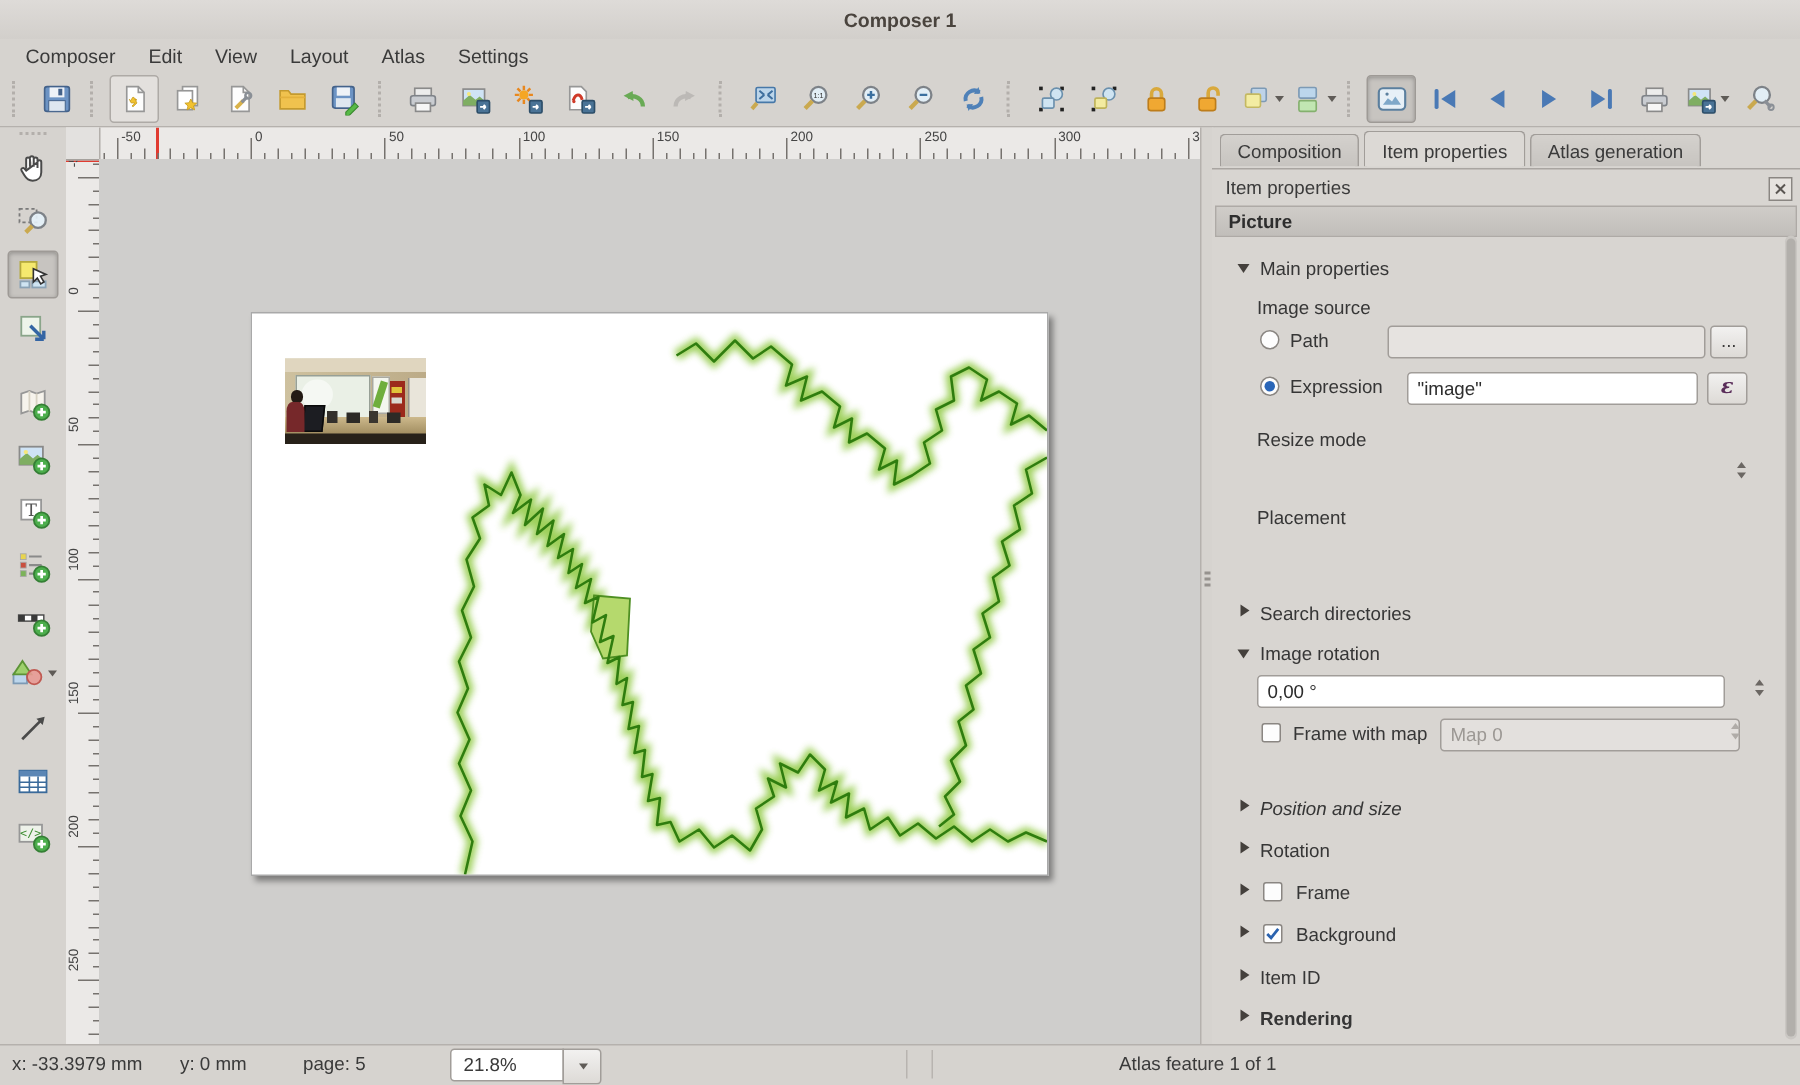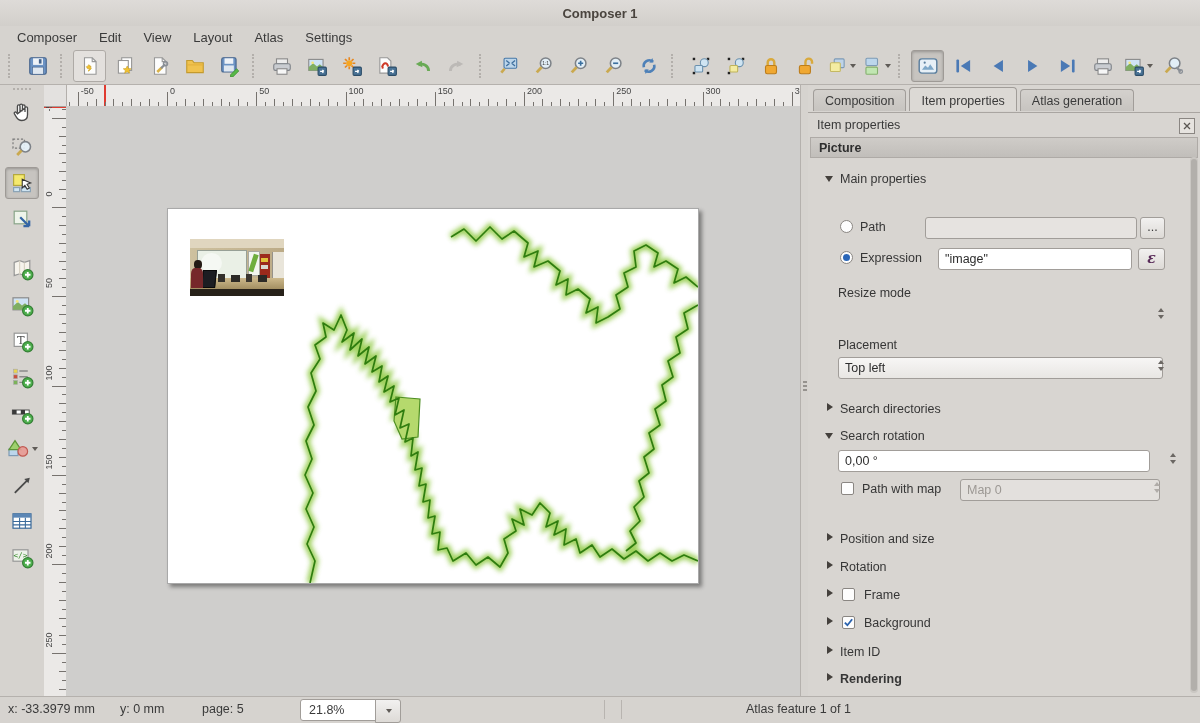--- a/index.html
+++ b/index.html
@@ -803,20 +803,23 @@
       </svg>
   </div>
   <div id="picture-header">
     <span>Picture</span>
   </div>
 
   <div class="prow" style="top:84px">
     <span class="arr-down"></span>
     <span class="plabel" style="left:32px">Main properties</span>
   </div>
+  <div class="prow" style="top:110px">
+    <span class="plabel" style="left:30px">Image source</span>
+  </div>
   <div class="prow" style="top:132px">
     <span class="radio" style="left:32px"></span>
     <span class="plabel" style="left:52px">Path</span>
     <span class="field disabled" style="left:117px;width:198px"></span>
     <span class="btn" style="left:332px;width:23px;line-height:18px">...</span>
   </div>
   <div class="prow" style="top:163px">
     <span class="radio sel" style="left:32px"></span>
     <span class="plabel" style="left:52px">Expression</span>
     <span class="field" style="left:130px;width:180px">"image"</span>
@@ -828,57 +831,50 @@
   </div>
   <div class="prow" style="top:220px">
     <span class="spin" style="right:22px;top:3px">
         <span class="up"></span>
         <span class="dn"></span>
       </span>
   </div>
   <div class="prow" style="top:250px">
     <span class="plabel" style="left:30px">Placement</span>
   </div>
-  <div class="prow" style="top:272px">
-    <span class="combo" style="left:30px;width:311px">Top left</span>
-    <span class="spin" style="right:22px;top:3px">
-        <span class="up"></span>
-        <span class="dn"></span>
-      </span>
-  </div>
 
   <div class="prow" style="top:314px">
     <span class="arr-right"></span>
     <span class="plabel" style="left:32px">Search directories</span>
   </div>
   <div class="prow" style="top:341px">
     <span class="arr-down"></span>
-    <span class="plabel" style="left:32px">Search rotation</span>
+    <span class="plabel" style="left:32px">Image rotation</span>
   </div>
   <div class="prow" style="top:365px">
     <span class="field" style="left:30px;width:298px">0,00 °</span>
     <span class="spin" style="right:10px;top:3px">
         <span class="up"></span>
         <span class="dn"></span>
       </span>
   </div>
   <div class="prow" style="top:394px">
     <span class="cb" style="left:33px"></span>
-    <span class="plabel" style="left:54px">Path with map</span>
+    <span class="plabel" style="left:54px">Frame with map</span>
     <span class="combo disabled" style="left:152px;width:186px">Map 0</span>
     <span class="spin pale" style="right:26px;top:3px">
         <span class="up"></span>
         <span class="dn"></span>
       </span>
   </div>
 
   <div id="psections">
       <div class="prow" style="top: 444px;">
         <span class="arr-right"></span>
-        <span class="plabel" style="left: 32px;">Position and size</span>
+        <span class="plabel" style="left: 32px; font-style: italic;">Position and size</span>
       </div>
       <div class="prow" style="top: 472px;">
         <span class="arr-right"></span>
         <span class="plabel" style="left: 32px;">Rotation</span>
       </div>
       <div class="prow" style="top: 500px;">
         <span class="arr-right"></span>
         <span class="cb" style="left: 34px;"></span>
         <span class="plabel" style="left: 56px;">Frame</span>
       </div>

